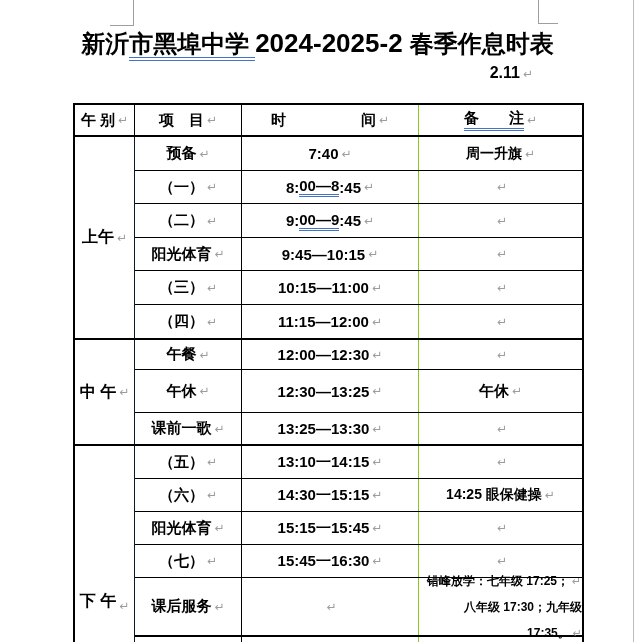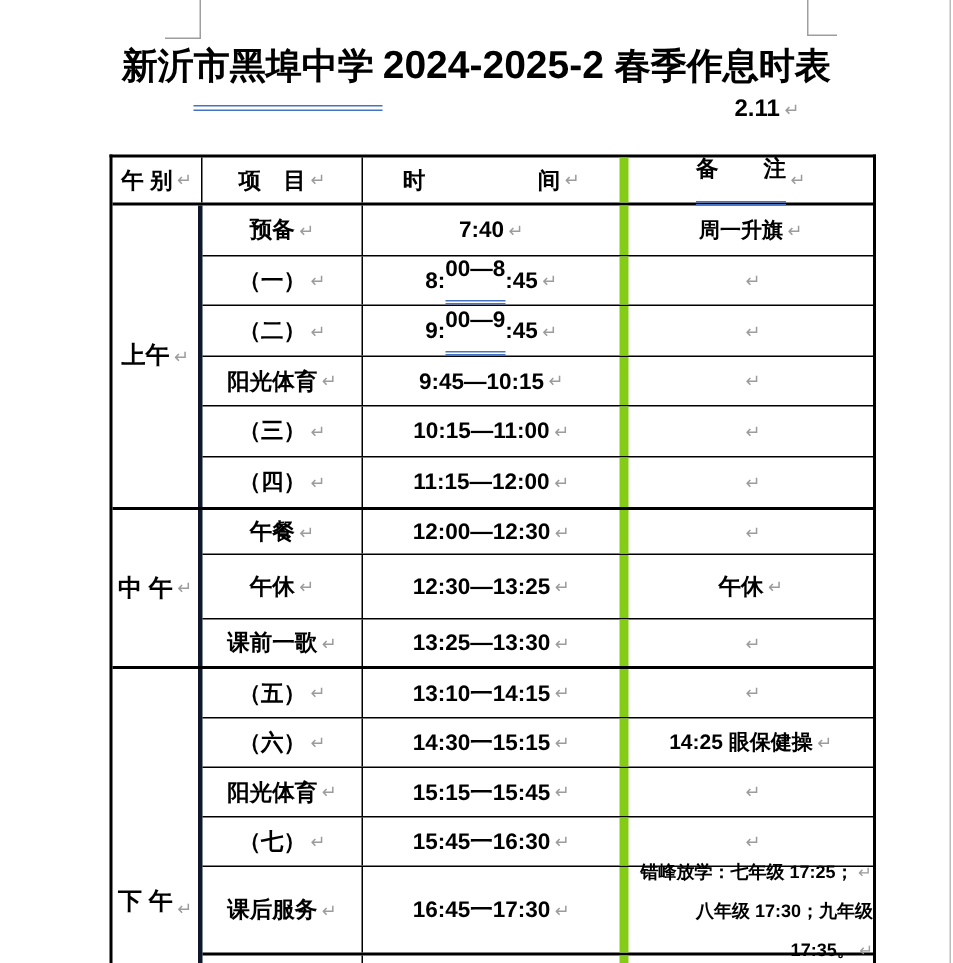--- a/index.html
+++ b/index.html
@@ -9,37 +9,37 @@
   .corner-l{position:absolute;left:110px;top:0;width:23px;height:25px;
             border-right:1px solid #9e9e9e;border-bottom:1px solid #9e9e9e;}
   .corner-r{position:absolute;left:538px;top:0;width:19px;height:23px;
             border-left:1px solid #9e9e9e;border-bottom:1px solid #9e9e9e;}
   .edge-r{position:absolute;right:1px;top:0;width:1px;height:642px;background:#bcbcbc;}
   
   .title{position:absolute;left:0;top:28px;width:100%;text-align:center;
          font-family:"Liberation Serif","DejaVu Serif",serif;font-weight:bold;
          font-size:24px;white-space:nowrap;}
   .title .digits{font-family:"Liberation Sans","DejaVu Sans",sans-serif;font-size:26px;}
-  .blue-u{border-bottom:3px double #4472c4;padding-bottom:12px;}
+  .blue-u{border-bottom:3px double #4472c4;padding-bottom:0px;}
   .title .blue-u{border-bottom-width:4px;}
   .date{position:absolute;top:64px;right:102px;font-size:16px;font-weight:bold;}
   .pil{color:#9c9c9c;font-size:12px;font-weight:normal;margin-left:3px;line-height:1;}
   
   .tbl{position:absolute;left:73px;top:103px;width:511px;height:637px;box-sizing:border-box;
        border:2px solid #000;border-bottom:none;font-weight:bold;}
   .hrow{display:flex;height:32px;border-bottom:2px solid #000;box-sizing:border-box;}
   .cell{box-sizing:border-box;display:flex;align-items:center;justify-content:center;}
   .c-session{width:60px;border-right:1px solid #000;font-size:16px;}
   .c-item{width:107px;border-right:1px solid #000;font-size:15px;align-items:center;}
-  .c-time{width:177px;border-right:6px solid #84cc16;font-size:15px;}
+  .c-time{width:177px;border-right:1px solid #84cc16;font-size:15px;}
   .c-remark{flex:1;font-size:14px;}
   .hrow .cell{font-size:15px;}
   .section{display:flex;border-bottom:2px solid #000;box-sizing:border-box;}
   .section.last{border-bottom:none;}
-  .sess-cell{width:60px;border-right:3px solid #0f172a;box-sizing:border-box;
+  .sess-cell{width:60px;border-right:1px solid #0f172a;box-sizing:border-box;
              display:flex;align-items:center;justify-content:center;font-size:16px;}
   .sess-cell.anchored{align-items:flex-end;padding-bottom:30px;}
   .rows{flex:1;display:flex;flex-direction:column;}
   .row{display:flex;border-bottom:1px solid #000;box-sizing:border-box;}
   .row.nobb,.row:last-child{border-bottom:none;}
   .row.thickbb{border-bottom:2px solid #000;}
   .remark-multiline{flex-direction:column;align-items:flex-start;justify-content:center;
                     padding-left:8px;font-size:12px;line-height:26px;text-align:right;}
   .remark-multiline .pil{font-size:11px;}
 </style>
@@ -313,21 +313,20 @@
               <span class="pil">↵</span>
             </div>
         </div>
 
         <div class="row thickbb" style="height:59px">
           <div class="cell c-item">
               <span>课后服务</span>
               <span class="pil">↵</span>
             </div>
           <div class="cell c-time">
-              <span>16:45一17:30</span>
               <span class="pil">↵</span>
             </div>
           <div class="cell c-remark remark-multiline">
             <span><span>错峰放学：七年级 17:25；</span><span class="pil">↵</span></span>
             <span><span>八年级 17:30；九年级 17:35。</span><span class="pil">↵</span></span>
           </div>
         </div>
 
         <div class="row nobb" style="height:5px">
           <div class="cell c-item"></div>

